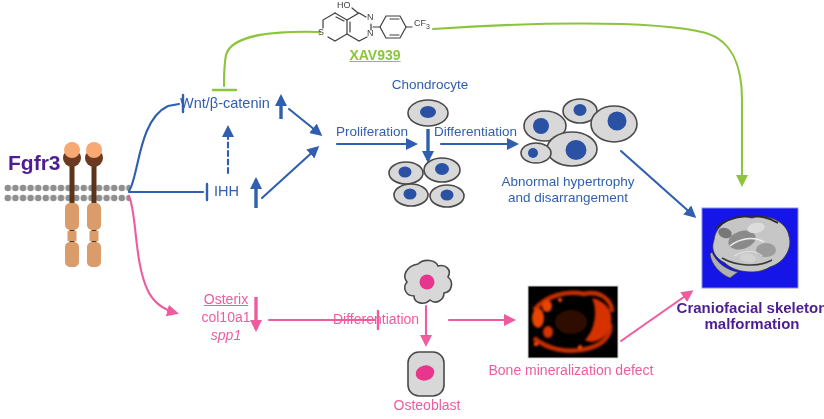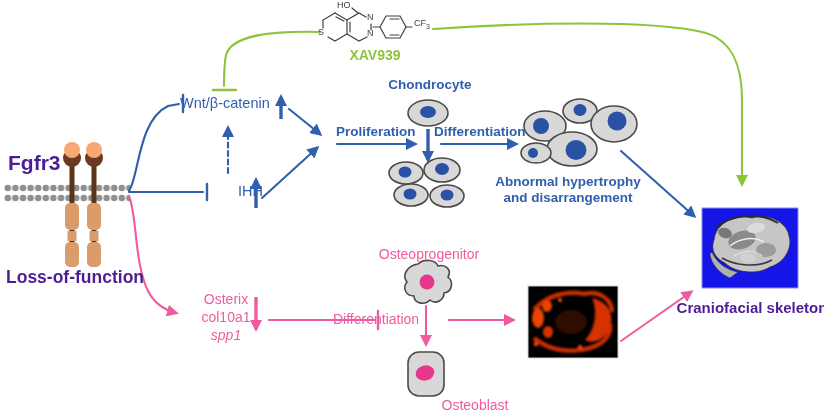--- a/index.html
+++ b/index.html
@@ -3,25 +3,25 @@
 <meta charset="utf-8">
 <style>
   html,body{margin:0;padding:0;background:#fff;}
   #canvas{position:relative;width:824px;height:419px;background:#fff;overflow:hidden;
           font-family:"Liberation Sans",sans-serif;}
   #diagram-svg{position:absolute;left:0;top:0;}
   .lbl{position:absolute;white-space:nowrap;line-height:1.05;}
   .ctr{transform:translateX(-50%);text-align:center;}
   .t-blue{color:var(--c-blue,#2f5fae);}
   .t-pink{color:var(--c-pink,#ee5c9f);}
-  .t-green{color:var(--c-green,#8cc43c);}
+  .t-green{color:var(--c-green,#8cc43c);text-decoration:underline;}
   .t-black{color:#4c1d95;}
   .bold{font-weight:bold;}
   .f21{font-size:21px;} .f17{font-size:17.5px;} .f15{font-size:15px;}
-  .f145{font-size:14.5px;} .f14{font-size:14px;} .f135{font-size:13.5px;font-weight:bold;}
+  .f145{font-size:14.5px;} .f14{font-size:14px;} .f135{font-size:13.5px;}
   .f9{font-size:9px;}
   .chem-lbl{color:#3f3f3f;font-weight:normal;}
   .chem-lbl sub{font-size:7px;}
   
   .sb{stroke:var(--c-blue,#2f5fae);} .sp{stroke:var(--c-pink,#ee5c9f);} .sg{stroke:var(--c-green,#8cc43c);}
   .fb{fill:var(--c-blue,#2f5fae);} .fp{fill:var(--c-pink,#ee5c9f);} .fg{fill:var(--c-green,#8cc43c);}
   .nb{fill:var(--c-nucleus-blue,#2a51a3);} .np{fill:var(--c-nucleus-pink,#e8368f);}
   .cell{fill:#d8d8d8;stroke:#4a4a4a;stroke-width:1.6;}
   .w2{stroke-width:2.1;fill:none;stroke-linecap:round;}
   .w3{stroke-width:3.4;fill:none;stroke-linecap:butt;}
@@ -201,40 +201,40 @@
         <path d="M 722 258 C 736 266, 758 268, 772 260" fill="none" stroke="#3a3a3a" stroke-width="1.5"></path>
         <path d="M 730 246 C 740 238, 754 236, 764 242" fill="none" stroke="#eee" stroke-width="1.4"></path>
         <path d="M 734 256 C 744 250, 756 250, 762 256" fill="none" stroke="#e2e2e2" stroke-width="1.2"></path>
         <ellipse cx="756" cy="228" rx="9" ry="5" fill="#dcdcdc" transform="rotate(-12 756 228)"></ellipse>
         <ellipse cx="748" cy="258" rx="8" ry="4.5" fill="#d2d2d2" transform="rotate(8 748 258)"></ellipse>
       </g>
     </g>
   </svg>
 
   <div class="lbl f21 bold t-black" style="left:8px;top:152px;">Fgfr3</div>
-  <div class="lbl f17 bold t-black" style="left:6px;top:268px;">Loss-of-function</div>
 
   <div class="lbl f145 t-blue" style="left:180px;top:96px;">Wnt/β-catenin</div>
-  <div class="lbl f145 t-blue" style="left:214px;top:184px;margin-left:24px;">IHH</div>
+  <div class="lbl f145 t-blue" style="left:214px;top:184px;">IHH</div>
   <div class="lbl f135 t-blue" style="left:336px;top:125px;">Proliferation</div>
   <div class="lbl f135 t-blue" style="left:434px;top:125px;">Differentiation</div>
   <div class="lbl f135 t-blue ctr" style="left:430px;top:78px;">Chondrocyte</div>
   <div class="lbl f135 t-blue ctr" style="left:568px;top:175px;">Abnormal hypertrophy</div>
   <div class="lbl f135 t-blue ctr" style="left:568px;top:191px;">and disarrangement</div>
 
   <div class="lbl f14 bold t-green ctr" style="left:375px;top:48px;">XAV939</div>
 
-  <div class="lbl f14 t-pink ctr" style="left:226px;top:292px;">Osterix</div>
+  <div class="lbl f14 t-pink ctr" style="left:226px;top:292px;text-decoration:underline;">Osterix</div>
   <div class="lbl f14 t-pink ctr" style="left:226px;top:310px;">col10a1</div>
   <div class="lbl f14 t-pink ctr" style="left:226px;top:328px;font-style:italic;">spp1</div>
   <div class="lbl f14 t-pink" style="left:333px;top:312px;">Differentiation</div>
-  <div class="lbl f14 t-pink ctr" style="left:429px;top:247px;">Osteoprogenitor</div>
-  <div class="lbl f14 t-pink ctr" style="left:427px;top:398px;margin-left:48px;">Osteoblast</div>
+  <div class="lbl f14 t-pink ctr" style="left:427px;top:398px;">Osteoblast</div>
+  <div class="lbl f14 t-pink ctr" style="left:571px;top:363px;">Bone mineralization defect</div>
 
   <div class="lbl f15 bold t-black ctr" style="left:752px;top:300px;">Craniofacial skeleton</div>
+  <div class="lbl f15 bold t-black ctr" style="left:752px;top:316px;">malformation</div>
 
   <div class="lbl f9 chem-lbl" style="left:337px;top:1px;">HO</div>
   <div class="lbl f9 chem-lbl" style="left:367px;top:13px;">N</div>
   <div class="lbl f9 chem-lbl" style="left:367px;top:29px;">N</div>
   <div class="lbl f9 chem-lbl" style="left:318px;top:28px;">S</div>
   <div class="lbl f9 chem-lbl" style="left:414px;top:19px;"><span>CF</span><sub>3</sub></div>
 
 </div>
 
 </body></html>

